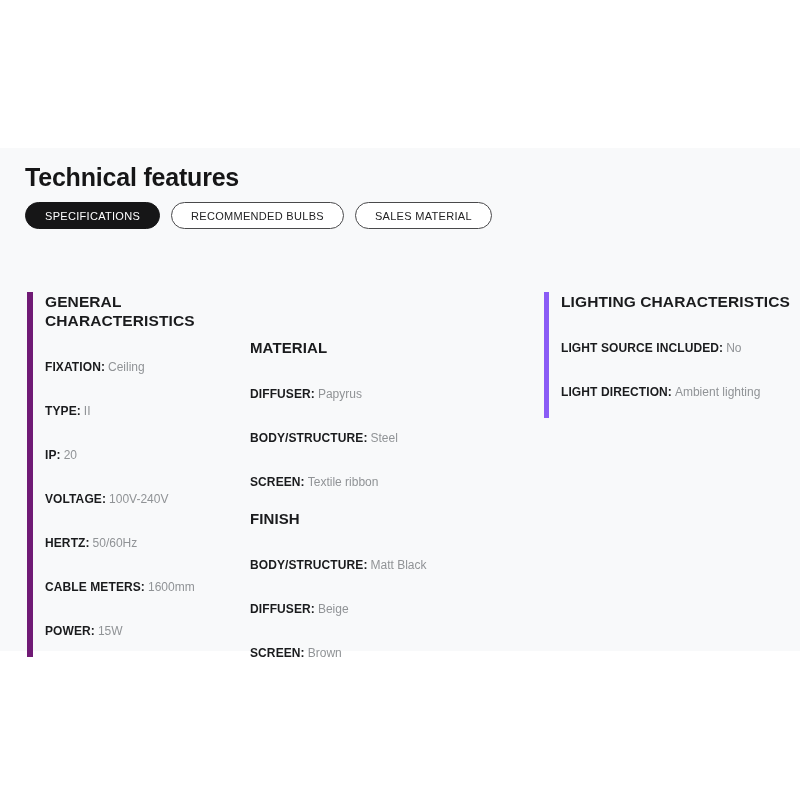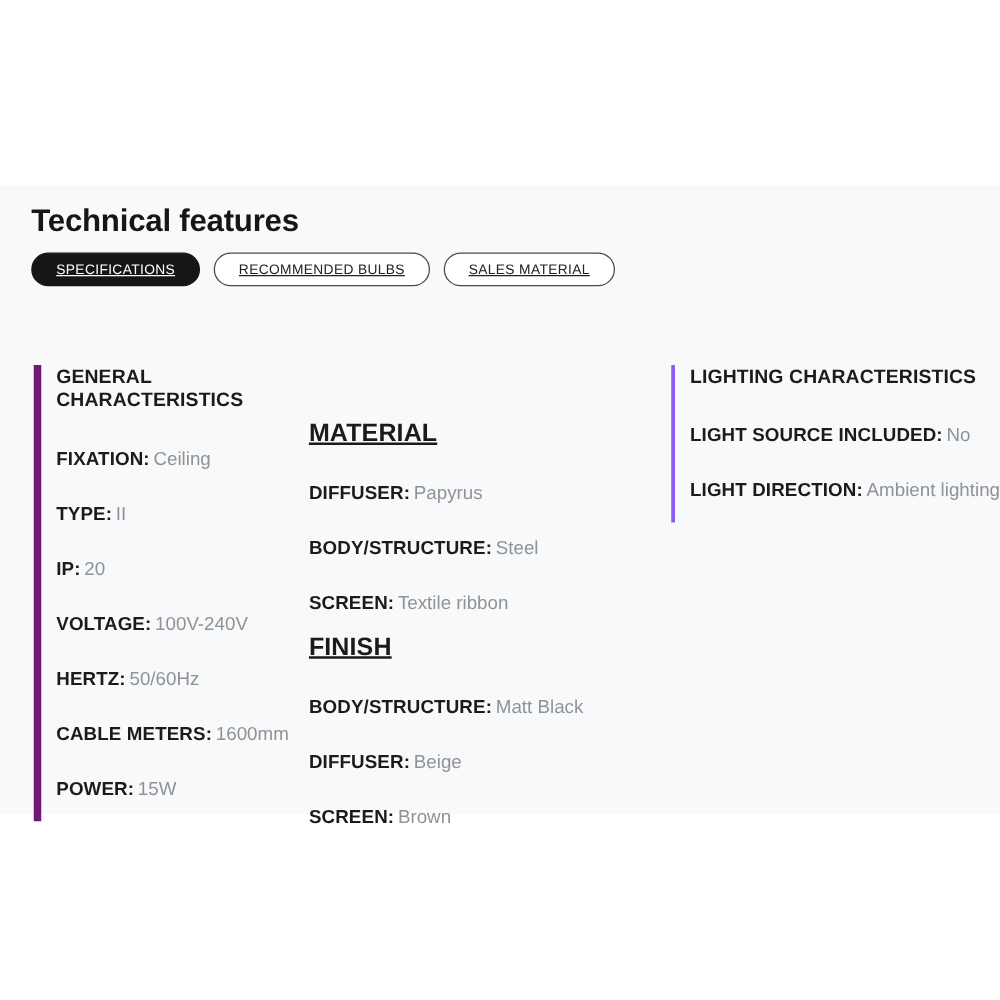--- a/index.html
+++ b/index.html
@@ -31,21 +31,20 @@
     height: 27px;
     display: inline-flex;
     align-items: center;
     padding: 0 19px;
     border-radius: 14px;
     font-size: 11px;
     font-weight: 500;
     letter-spacing: 0.3px;
     cursor: pointer;
     white-space: nowrap;
-    text-decoration: underline;
   }
   .tab.active {
     background: #161617;
     border: 1px solid #161617;
     color: #ffffff;
   }
   .tab.inactive {
     background: #ffffff;
     border: 1px solid #49494b;
     color: #222224;
@@ -61,38 +60,38 @@
     border-left: 6px solid #701a75;
     padding-left: 12px;
     width: 223px;
     min-height: 320px;
   }
   .col-material {
     width: 294px;
     padding-top: 46px;
   }
   .col-lighting {
-    border-left: 3px solid #8b5cf6;
+    border-left: 5px solid #8b5cf6;
     padding-left: 12px;
     flex: 1;
   }
 
   .sec-heading {
     font-size: 15.5px;
     line-height: 19px;
     font-weight: 700;
     color: #1a1b1d;
     letter-spacing: 0.1px;
     margin-bottom: 27px;
   }
-  .col-material .sec-heading { font-size: 20px; margin-bottom: 26px; text-decoration: underline; }
+  .col-material .sec-heading { font-size: 15px; margin-bottom: 26px; }
   .sec-heading.finish { margin-top: 20px; }
 
   .row {
-    font-size: 15px;
+    font-size: 12px;
     line-height: 13px;
     margin-bottom: 19px;
     white-space: nowrap;
     margin-top: 31px;
   }
   .lbl { font-weight: 700; color: #1a1b1d; letter-spacing: 0.1px; }
   .val { color: #909396; margin-left: 3px; }
 </style>
 </head>
 <body>

